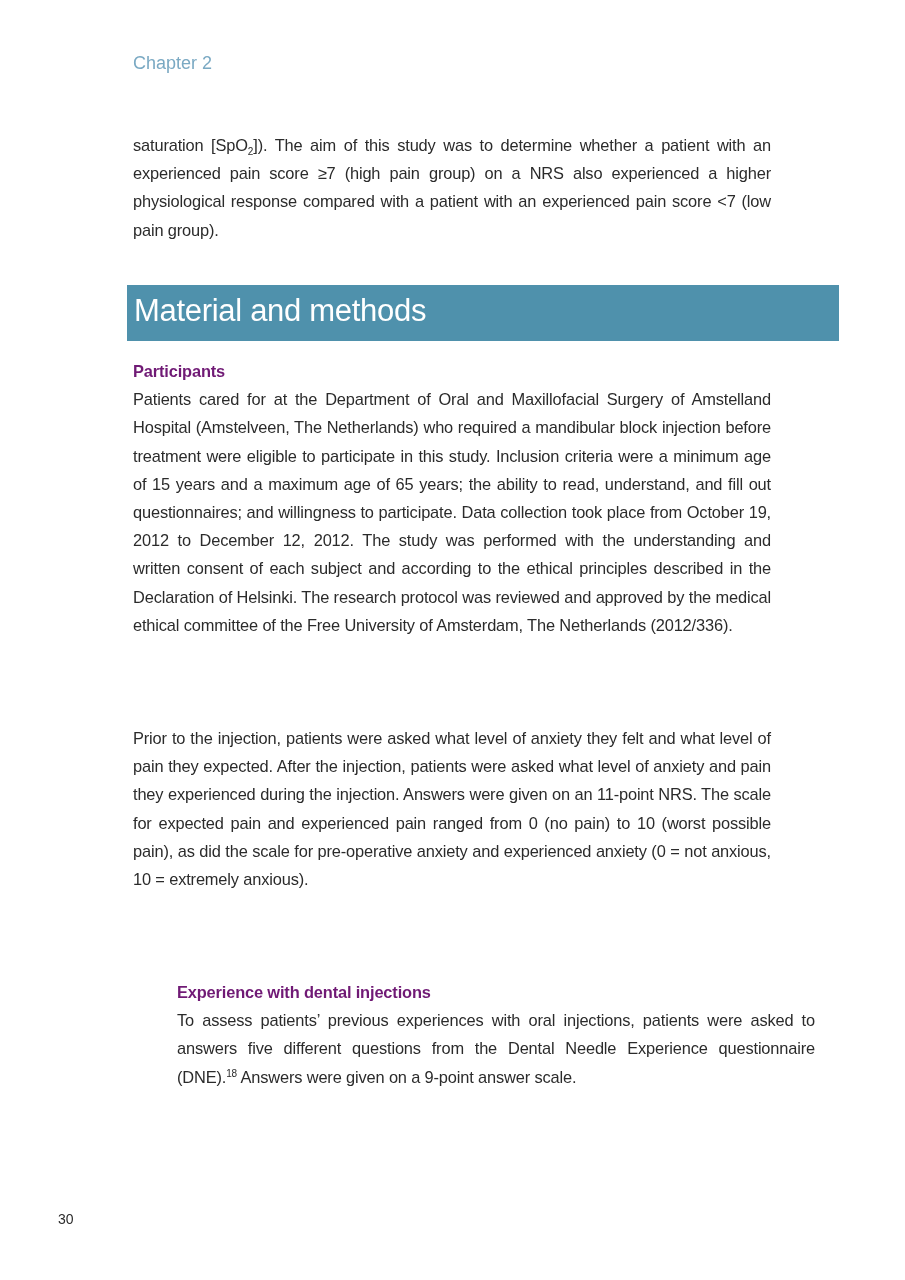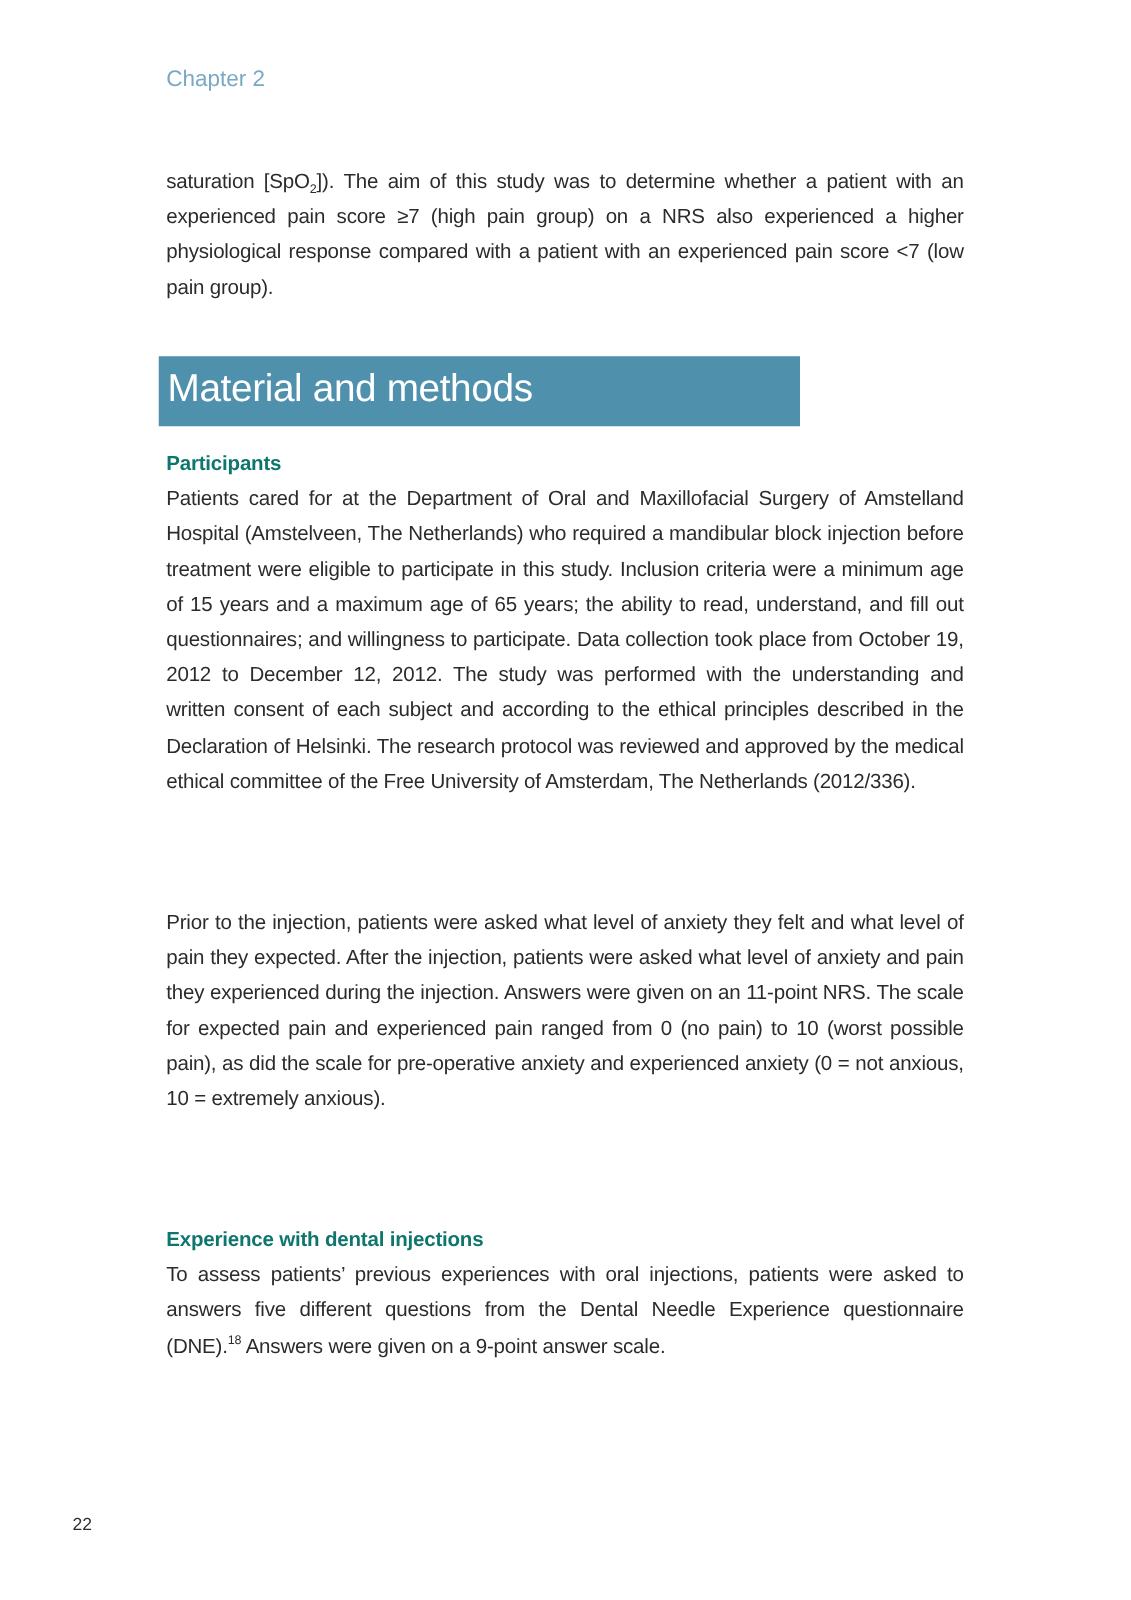--- a/index.html
+++ b/index.html
@@ -2,26 +2,26 @@
 <html><head>
   <meta charset="utf-8">
   <style>
     html, body { margin: 0; padding: 0; background: #ffffff; }
     body { width: 905px; height: 1280px; position: relative; overflow: hidden;
       font-family: "Liberation Sans", sans-serif; color: #2b2b2b; }
     .chapter { position: absolute; left: 133px; top: 53px; font-size: 18px; color: #7aa9c3; }
     .block { position: absolute; left: 133px; width: 638px; font-size: 16.4px; line-height: 28.2px;
       text-align: justify; letter-spacing: -0.15px; }
     .intro { top: 131px; }
-    .banner { position: absolute; left: 127px; top: 285px; width: 513px; height: 56px; background: #4f91ac; }
+    .banner { position: absolute; left: 127px; top: 285px; width: 712px; height: 56px; background: #4f91ac; }
     .banner-title { position: absolute; left: 7px; top: 8px; font-size: 31px; color: #ffffff; font-weight: 300; letter-spacing: -0.3px; }
-    .sub { font-weight: bold; color: #0f766e; display: block; }
+    .sub { font-weight: bold; color: #701a75; display: block; }
     .s1 { top: 357px; }
     .s2 { top: 724px; }
-    .s3 { top: 978px; }
+    .s3 { top: 978px; margin-left: 44px; }
     .pagenum { position: absolute; left: 58px; top: 1211px; font-size: 14px; color: #2b2b2b; }
     sub, sup { font-size: 10px; line-height: 0; }
   </style>
 </head>
 <body>
 
 <div class="chapter">Chapter 2</div>
 
 <div class="block intro"><span>saturation [SpO</span><sub>2</sub><span>]). The aim of this study was to determine whether a patient with an experienced pain score ≥7 (high pain group) on a NRS also experienced a higher physiological response compared with a patient with an experienced pain score &lt;7 (low pain group).</span></div>
 
@@ -36,13 +36,13 @@
 
 <div class="block s2">
   <span>Prior to the injection, patients were asked what level of anxiety they felt and what level of pain they expected. After the injection, patients were asked what level of anxiety and pain they experienced during the injection. Answers were given on an 11-point NRS. The scale for expected pain and experienced pain ranged from 0 (no pain) to 10 (worst possible pain), as did the scale for pre-operative anxiety and experienced anxiety (0 = not anxious, 10 = extremely anxious).</span>
 </div>
 
 <div class="block s3">
   <span class="sub">Experience with dental injections</span>
   <span>To assess patients’ previous experiences with oral injections, patients were asked to answers five different questions from the Dental Needle Experience questionnaire (DNE).</span><sup>18</sup><span> Answers were given on a 9-point answer scale.</span>
 </div>
 
-<div class="pagenum">22</div>
+<div class="pagenum">30</div>
 
 </body></html>

